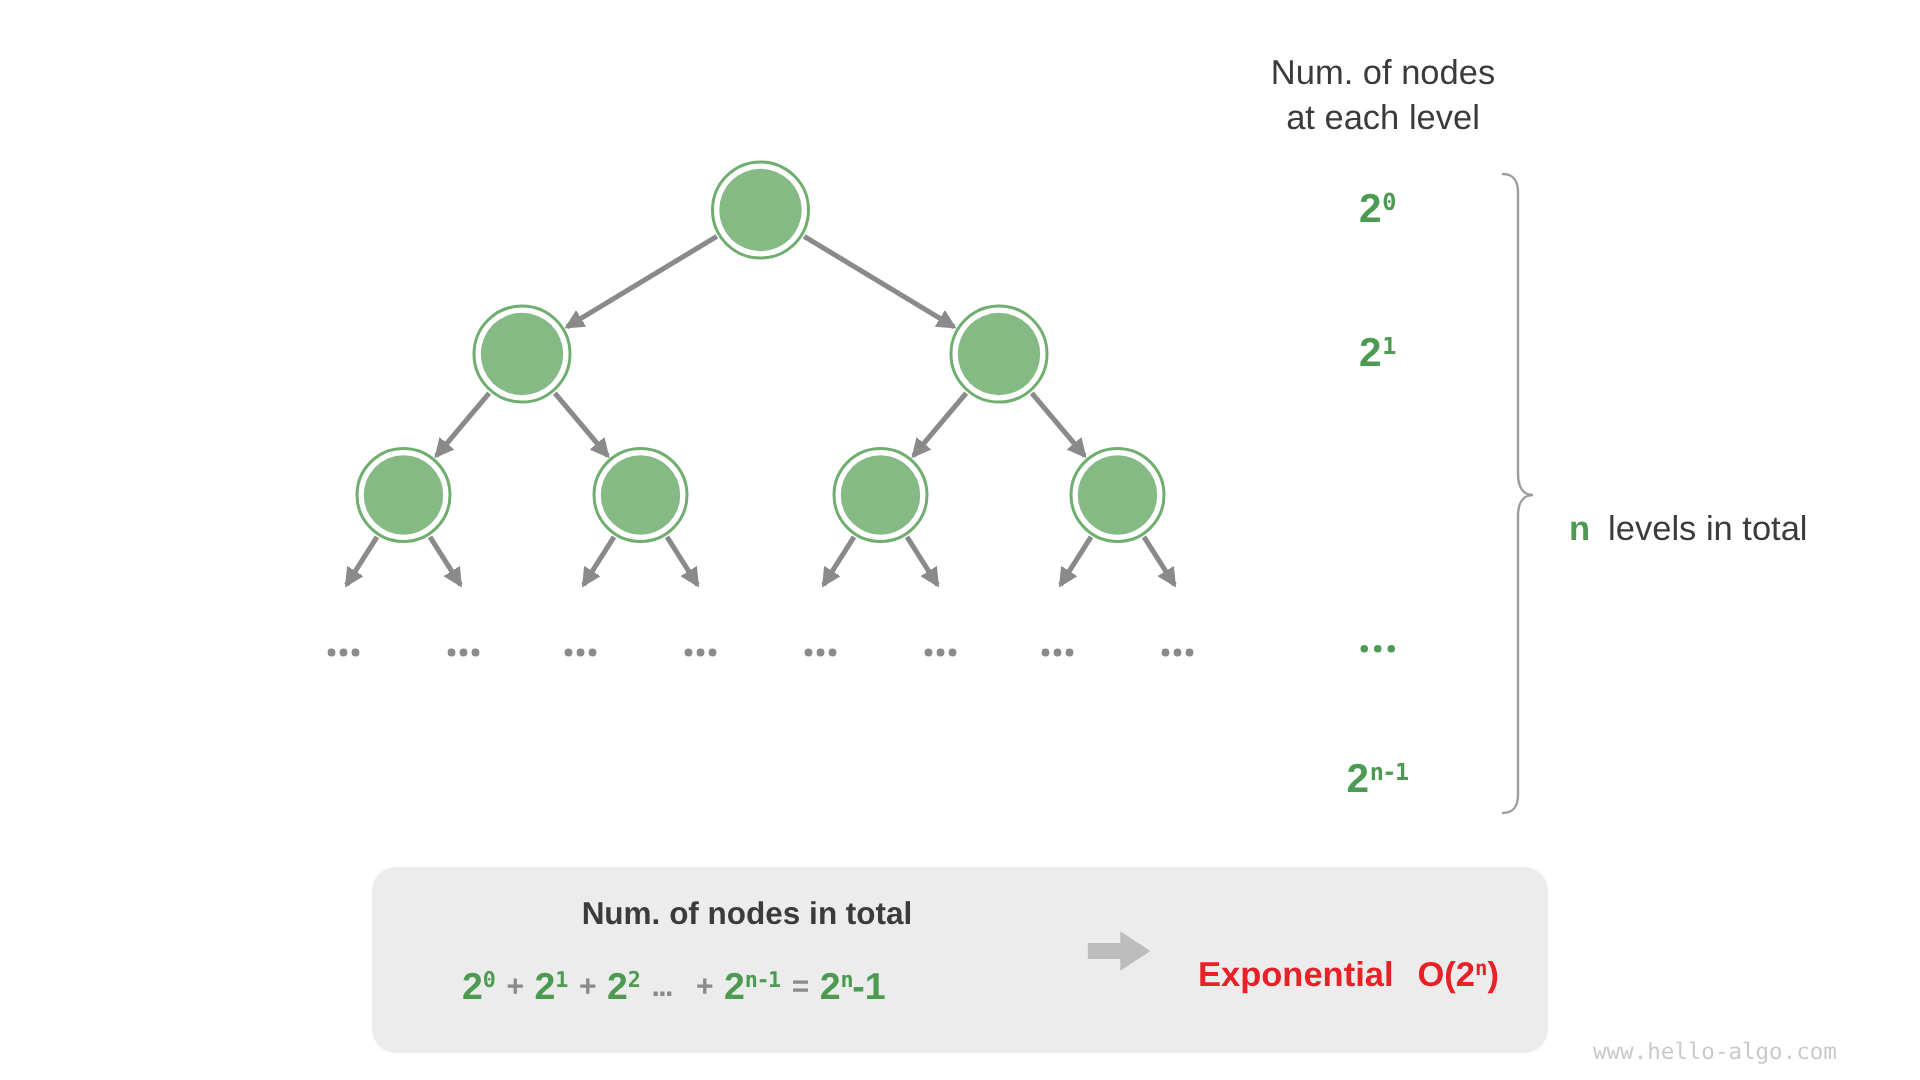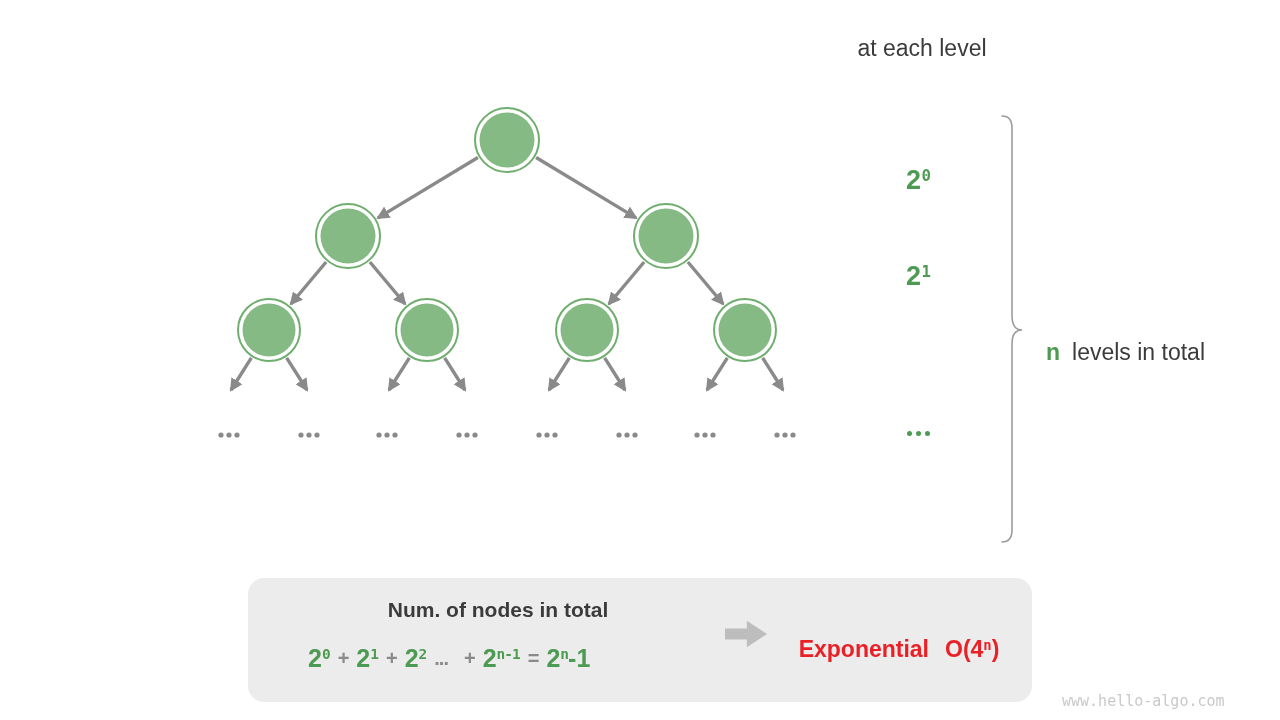--- a/index.html
+++ b/index.html
@@ -9,21 +9,21 @@
   }
   
   #tree-svg{position:absolute;left:0;top:0;}
   
   .col-heading{
     position:absolute;left:797px;top:33px;width:250px;text-align:center;
     font-size:23px;line-height:30px;color:#3b3b3b;
   }
   .lvl{
     position:absolute;left:858px;width:120px;text-align:center;
-    font-size:27px;font-weight:bold;color:#4d9a52;letter-spacing:0.5px;margin-top:41px;
+    font-size:27px;font-weight:bold;color:#4d9a52;letter-spacing:0.5px;
   }
   .lvl sup,.pow sup{
     font-family:"DejaVu Sans Mono",monospace;font-weight:bold;
     font-size:0.58em;vertical-align:8px;letter-spacing:-1px;
   }
   .dots-row{position:absolute;left:858px;width:120px;text-align:center;}
   .dots-row i{
     display:inline-block;width:5px;height:5px;border-radius:50%;
     margin:0 2px;vertical-align:middle;
   }
@@ -135,34 +135,36 @@
         <circle cx="697" cy="435" r="2.6" fill="#8a8a8a"></circle>
         <circle cx="705" cy="435" r="2.6" fill="#8a8a8a"></circle>
         <circle cx="713" cy="435" r="2.6" fill="#8a8a8a"></circle>
         <circle cx="777" cy="435" r="2.6" fill="#8a8a8a"></circle>
         <circle cx="785" cy="435" r="2.6" fill="#8a8a8a"></circle>
         <circle cx="793" cy="435" r="2.6" fill="#8a8a8a"></circle>
       </g>
   </svg>
 
   <div class="col-heading">
+    <div>Num. of nodes</div>
     <div>at each level</div>
   </div>
 
   <div class="lvl" style="top:124px"><span>2</span><sup>0</sup></div>
   <div class="lvl" style="top:220px"><span>2</span><sup>1</sup></div>
   <div class="dots-row dots-green" style="top:424px"><i></i><i></i><i></i></div>
+  <div class="lvl" style="top:504px"><span>2</span><sup>n-1</sup></div>
 
   <div class="brace-label">
     <span class="n-sym">n</span><span>levels in total</span>
   </div>
 
   <div class="summary-box">
     <div class="box-title left">Num. of nodes in total</div>
     <div class="formula" id="formula"><span class="tok pow"><span>2</span><sup>0</sup></span><span class="tok op">+</span><span class="tok pow"><span>2</span><sup>1</sup></span><span class="tok op">+</span><span class="tok pow"><span>2</span><sup>2</sup></span><span class="tok op">...</span><span class="tok op">+</span><span class="tok pow"><span>2</span><sup>n-1</sup></span><span class="tok op">=</span><span class="tok pow"><span>2</span><sup>n</sup><span>-1</span></span></div>
     <div class="block-arrow"></div>
     <div class="complexity">
-      <span class="word">Exponential</span><span>O(4</span><sup>n</sup><span>)</span>
+      <span class="word">Exponential</span><span>O(2</span><sup>n</sup><span>)</span>
     </div>
   </div>
 
   <div class="watermark">www.hello-algo.com</div>
 </div>
 
 </body></html>

